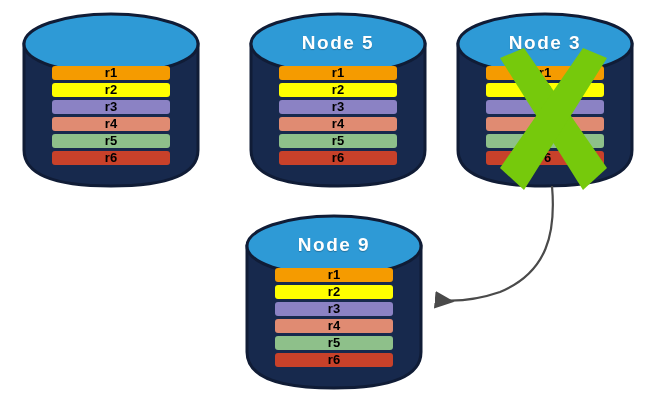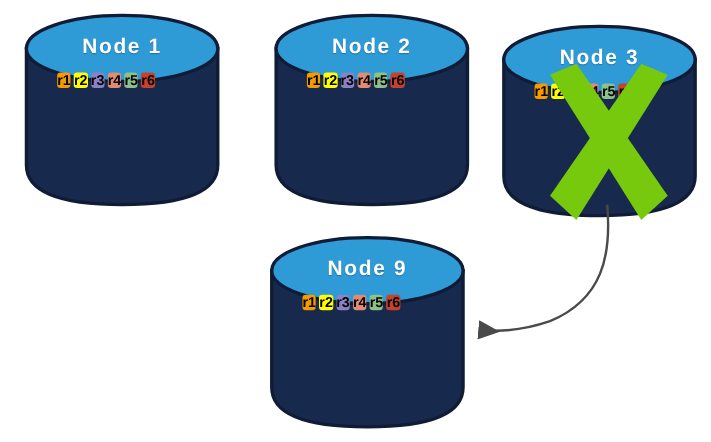--- a/index.html
+++ b/index.html
@@ -34,21 +34,21 @@
     color: #ffffff;
     font-weight: bold;
     font-size: 19px;
     letter-spacing: 1.5px;
     text-shadow: 0 1px 1px rgba(0,0,0,0.25);
     pointer-events: none;
   }
   .records {
     position: absolute;
     display: flex;
-    flex-direction: row;
+    flex-direction: column;
   }
   .record {
     position: relative;
     border-radius: 3px;
     text-align: center;
     font-weight: bold;
     font-size: 13px;
     color: #000000;
     line-height: 14px;
     box-sizing: border-box;
@@ -77,21 +77,20 @@
 </head>
 <body>
 
 <div id="canvas">
 
   <div class="node" style="left:22px; top:10px; width:178px; height:178px;">
     <svg class="cyl-svg" width="178" height="178" viewBox="0 0 178 178">
       <path d="M2,34 L2,140 Q2,176 89,176 Q176,176 176,140 L176,34 Z" fill="#17294D" stroke="#101C36" stroke-width="3"></path>
       <ellipse cx="89" cy="34" rx="87" ry="30" fill="#2E9AD6" stroke="#101C36" stroke-width="3"></ellipse>
     </svg>
-    <div class="node-title" style="top:22px;">Node 1</div>
     <div class="records" style="left:30px; top:56px; width:118px; gap:3px;">
       <div class="record" style="background:#F59B00; height:14px;">
         <span class="record-label">r1</span>
       </div>
       <div class="record" style="background:#FFFF00; height:14px;">
         <span class="record-label">r2</span>
       </div>
       <div class="record" style="background:#8B82C4; height:14px;">
         <span class="record-label">r3</span>
       </div>
@@ -105,44 +104,44 @@
         <span class="record-label">r6</span>
       </div>
     </div>
   </div>
 
   <div class="node" style="left:249px; top:10px; width:178px; height:178px;">
     <svg class="cyl-svg" width="178" height="178" viewBox="0 0 178 178">
       <path d="M2,34 L2,140 Q2,176 89,176 Q176,176 176,140 L176,34 Z" fill="#17294D" stroke="#101C36" stroke-width="3"></path>
       <ellipse cx="89" cy="34" rx="87" ry="30" fill="#2E9AD6" stroke="#101C36" stroke-width="3"></ellipse>
     </svg>
-    <div class="node-title" style="top:22px;">Node 2</div>
-    <div class="records" style="left:30px; top:56px; width:118px; gap:3px;">
-      <div class="record" style="background:#F59B00; height:14px;">
-        <span class="record-label">r1</span>
-      </div>
-      <div class="record" style="background:#FFFF00; height:14px;">
-        <span class="record-label">r2</span>
-      </div>
-      <div class="record" style="background:#8B82C4; height:14px;">
-        <span class="record-label">r3</span>
-      </div>
-      <div class="record" style="background:#E08B72; height:14px;">
-        <span class="record-label">r4</span>
-      </div>
-      <div class="record" style="background:#8EC08A; height:14px;">
-        <span class="record-label">r5</span>
-      </div>
-      <div class="record" style="background:#C8412A; height:14px;">
-        <span class="record-label">r6</span>
-      </div>
-    </div>
-  </div>
-
-  <div class="node" style="left:456px; top:20px; width:178px; height:178px;">
+    <div class="node-title" style="top:22px;">Node 5</div>
+    <div class="records" style="left:30px; top:56px; width:118px; gap:3px;">
+      <div class="record" style="background:#F59B00; height:14px;">
+        <span class="record-label">r1</span>
+      </div>
+      <div class="record" style="background:#FFFF00; height:14px;">
+        <span class="record-label">r2</span>
+      </div>
+      <div class="record" style="background:#8B82C4; height:14px;">
+        <span class="record-label">r3</span>
+      </div>
+      <div class="record" style="background:#E08B72; height:14px;">
+        <span class="record-label">r4</span>
+      </div>
+      <div class="record" style="background:#8EC08A; height:14px;">
+        <span class="record-label">r5</span>
+      </div>
+      <div class="record" style="background:#C8412A; height:14px;">
+        <span class="record-label">r6</span>
+      </div>
+    </div>
+  </div>
+
+  <div class="node" style="left:456px; top:10px; width:178px; height:178px;">
     <svg class="cyl-svg" width="178" height="178" viewBox="0 0 178 178">
       <path d="M2,34 L2,140 Q2,176 89,176 Q176,176 176,140 L176,34 Z" fill="#17294D" stroke="#101C36" stroke-width="3"></path>
       <ellipse cx="89" cy="34" rx="87" ry="30" fill="#2E9AD6" stroke="#101C36" stroke-width="3"></ellipse>
     </svg>
     <div class="node-title" style="top:22px;">Node 3</div>
     <div class="records" style="left:30px; top:56px; width:118px; gap:3px;">
       <div class="record" style="background:#F59B00; height:14px;">
         <span class="record-label">r1</span>
       </div>
       <div class="record" style="background:#FFFF00; height:14px;">

